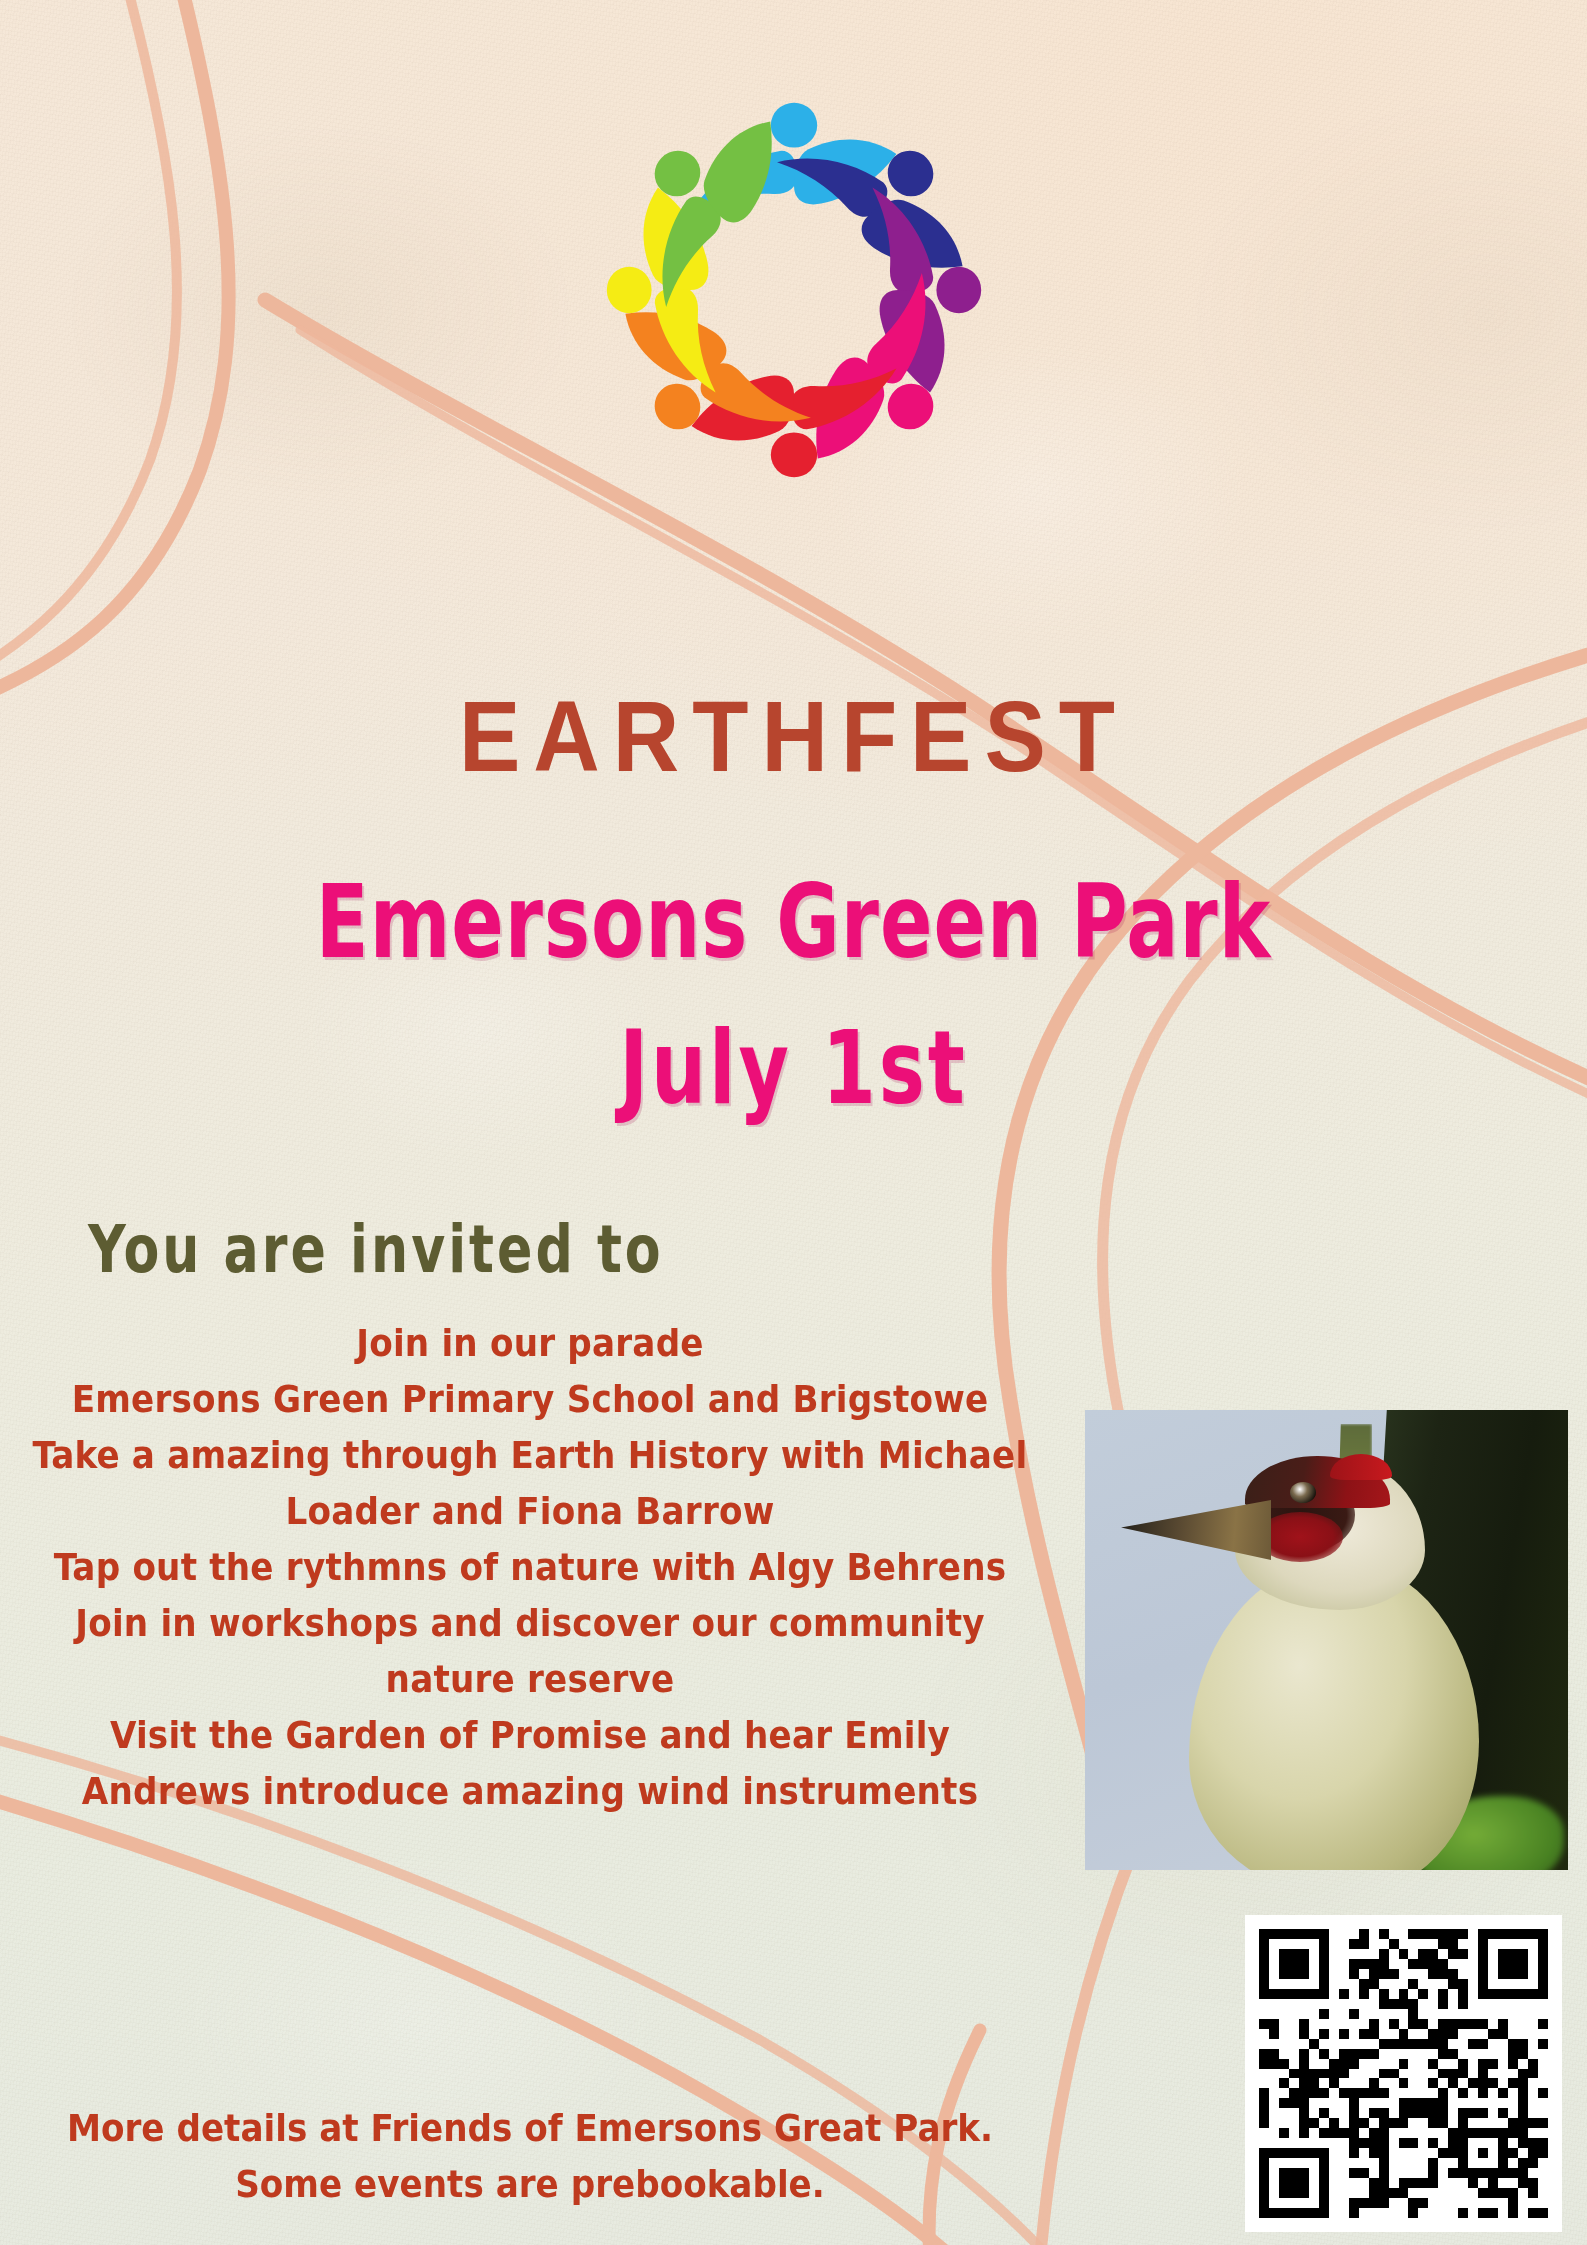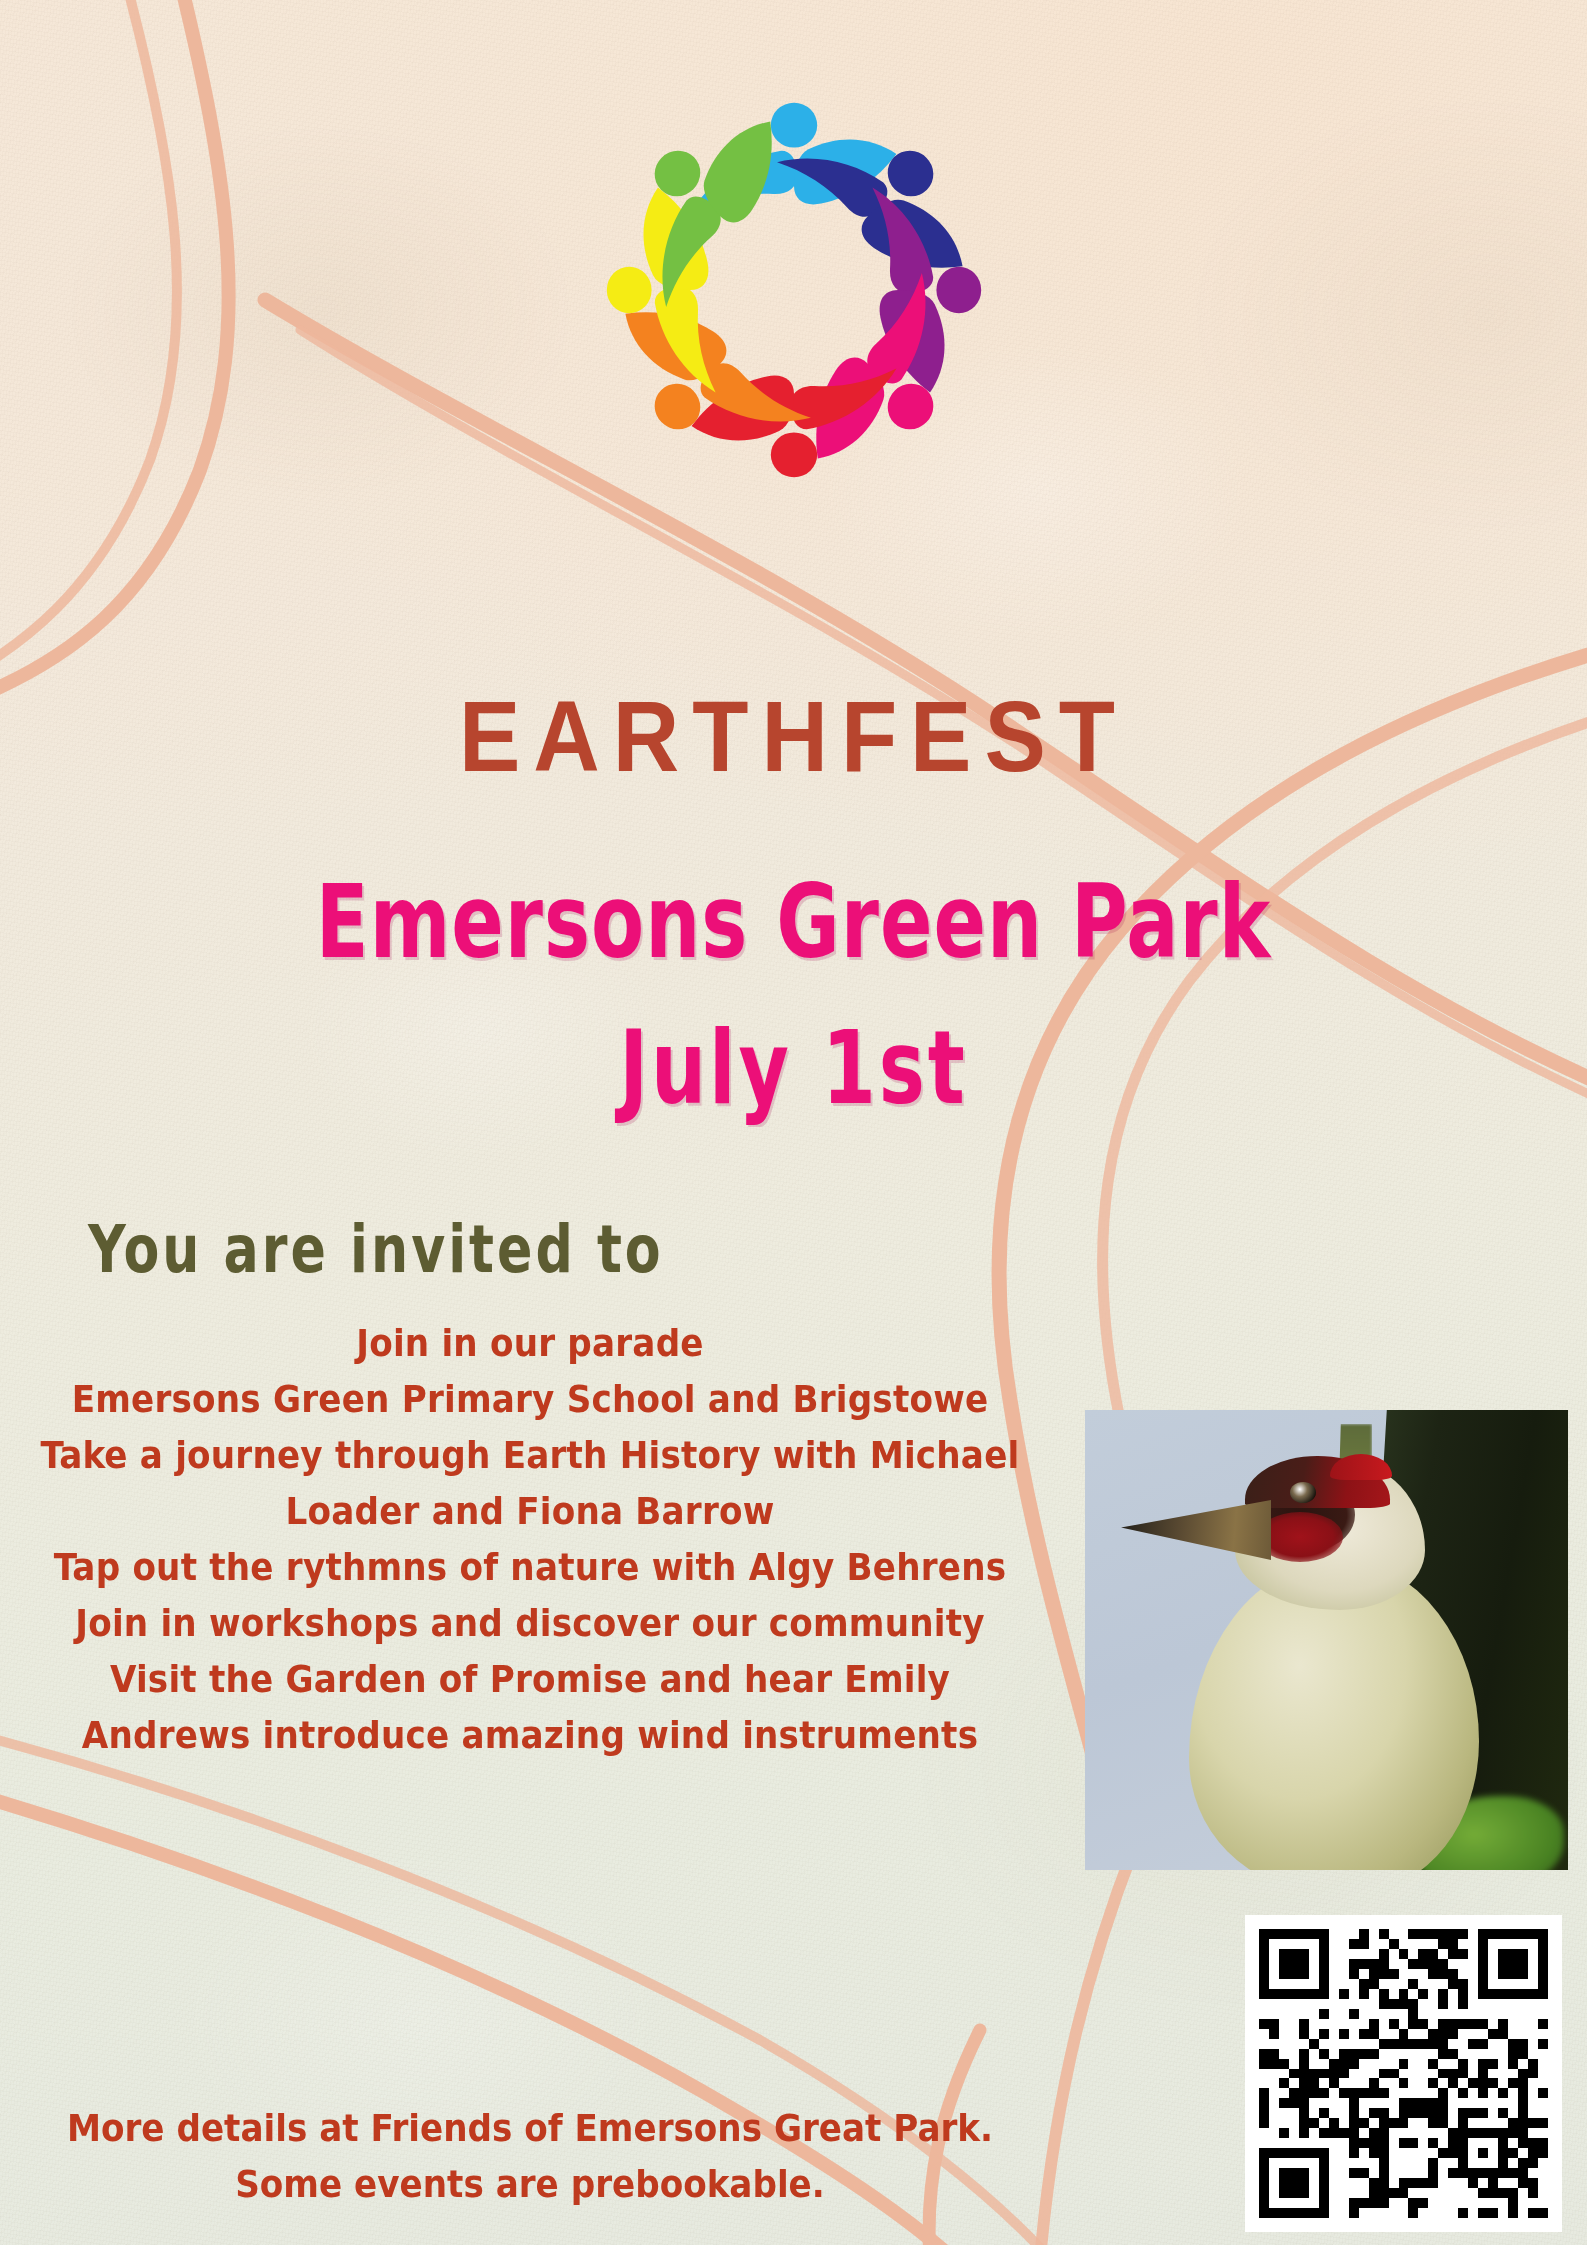--- a/index.html
+++ b/index.html
@@ -277,24 +277,25 @@
   </div>
 
   <div class="h-place">Emersons Green Park</div>
   <div class="h-date">July 1st</div>
 
   <div class="invite">You are invited to</div>
 
   <div class="body-list">
     <span class="ln">Join in our parade</span>
     <span class="ln">Emersons Green Primary School and Brigstowe</span>
-    <span class="ln">Take a journey through Earth History with Michael</span>
+    <span class="ln">Take a amazing through Earth History with Michael</span>
     <span class="ln">Loader and Fiona Barrow</span>
     <span class="ln">Tap out the rythmns of nature with Algy Behrens</span>
     <span class="ln">Join in workshops and discover our community</span>
+    <span class="ln">nature reserve</span>
     <span class="ln">Visit the Garden of Promise and hear Emily</span>
     <span class="ln">Andrews introduce amazing wind instruments</span>
   </div>
 
   <div class="footer-lines">
     <span class="ln">More details at Friends of Emersons Great Park.</span>
     <span class="ln">Some events are prebookable.</span>
   </div>
 
   <div class="photo">

